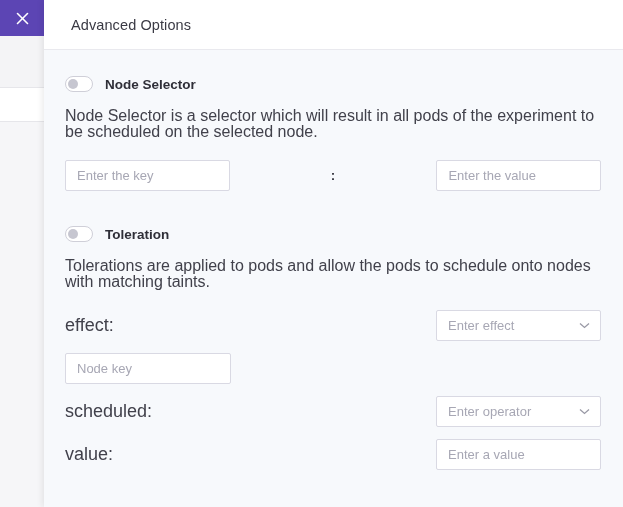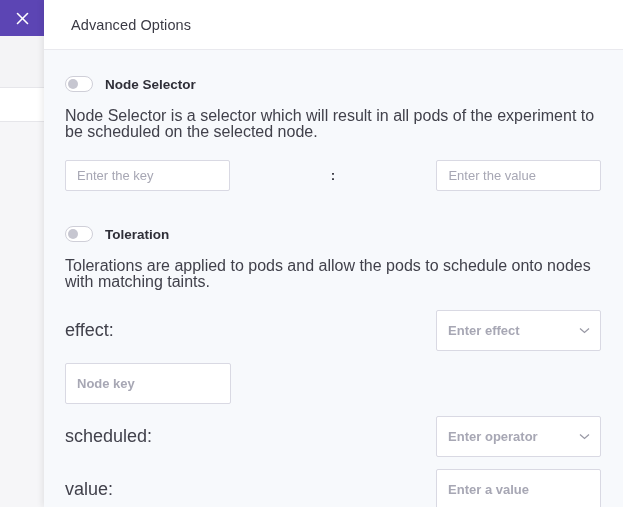--- a/index.html
+++ b/index.html
@@ -175,33 +175,32 @@
     align-items: center;
     margin-bottom: 12px;
   }
   .form-label {
     width: 374px;
     font-size: 18px;
     color: #41414b;
   }
   .control {
     width: 166px;
-    height: 41px;
+    height: 31px;
     border: 1px solid #d9d9e3;
     border-radius: 2px;
     background: #ffffff;
     box-sizing: border-box;
     display: flex;
     align-items: center;
     justify-content: space-between;
     padding: 0 10px 0 11px;
     font-size: 13px;
     color: #a7a7b4;
     cursor: pointer;
-    font-weight: bold;
   }
   .control.input-only {
     cursor: text;
     padding-right: 11px;
   }
   .chev {
     color: #9a9aa6;
     display: flex;
     align-items: center;
   }

